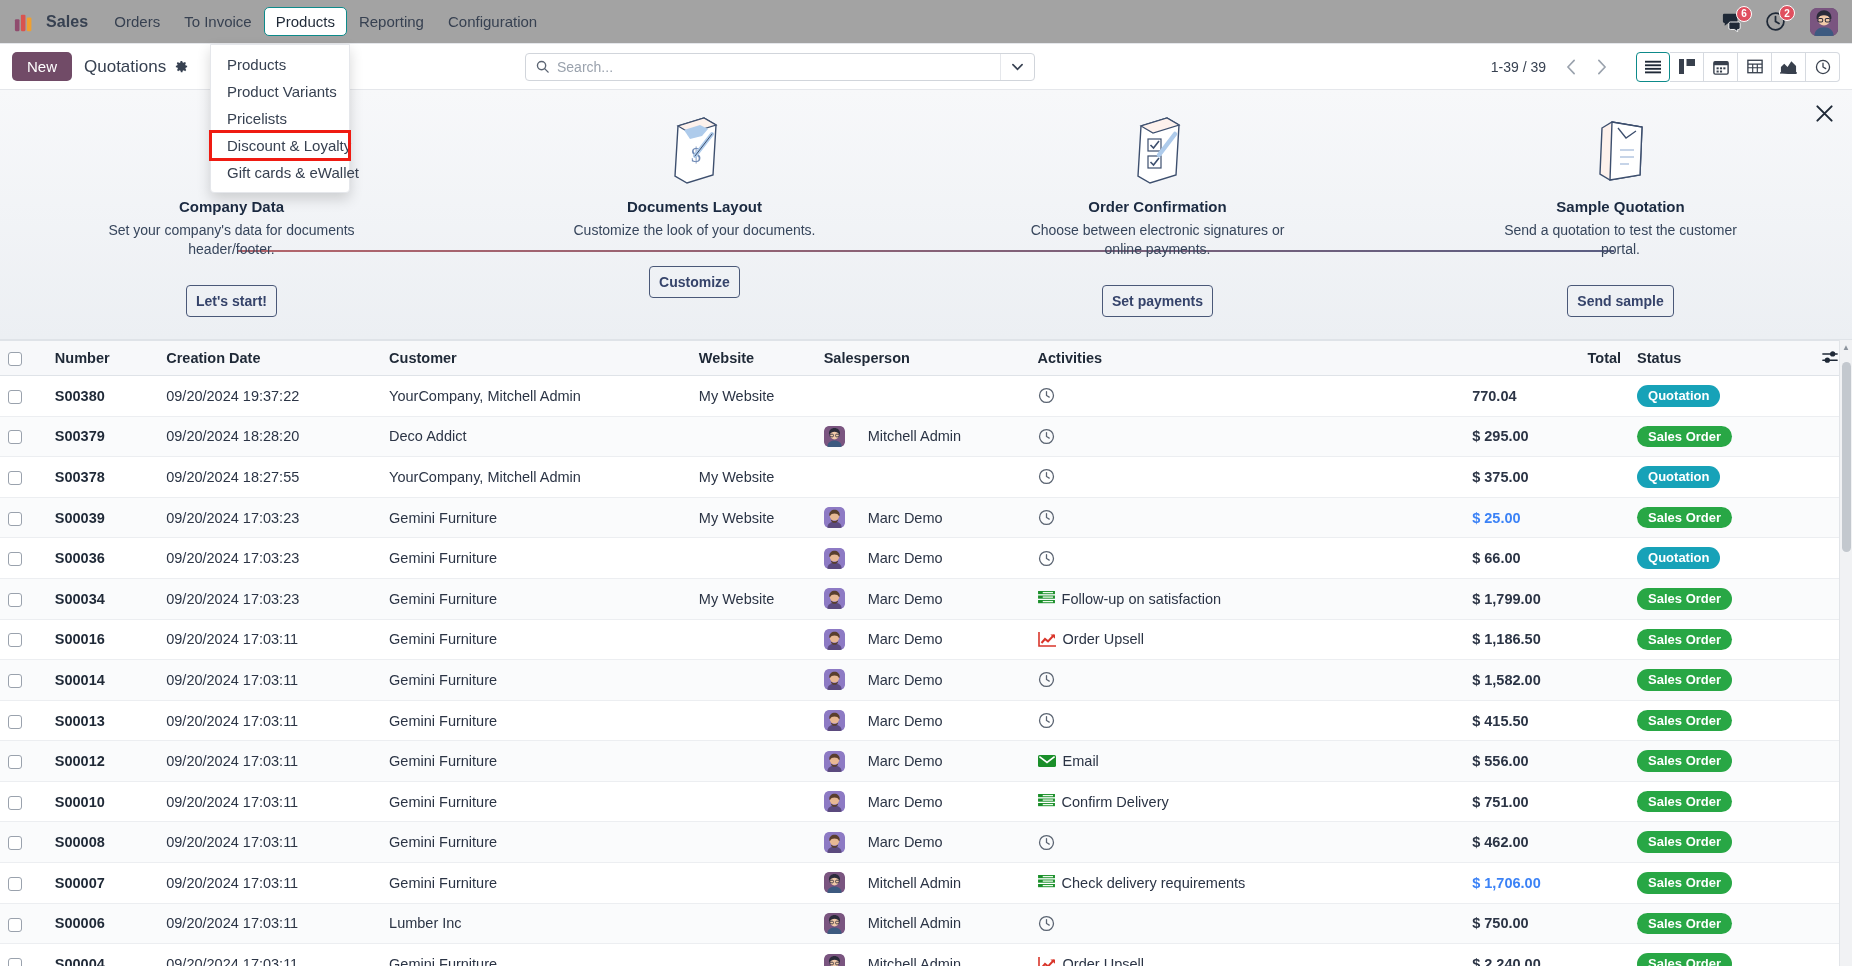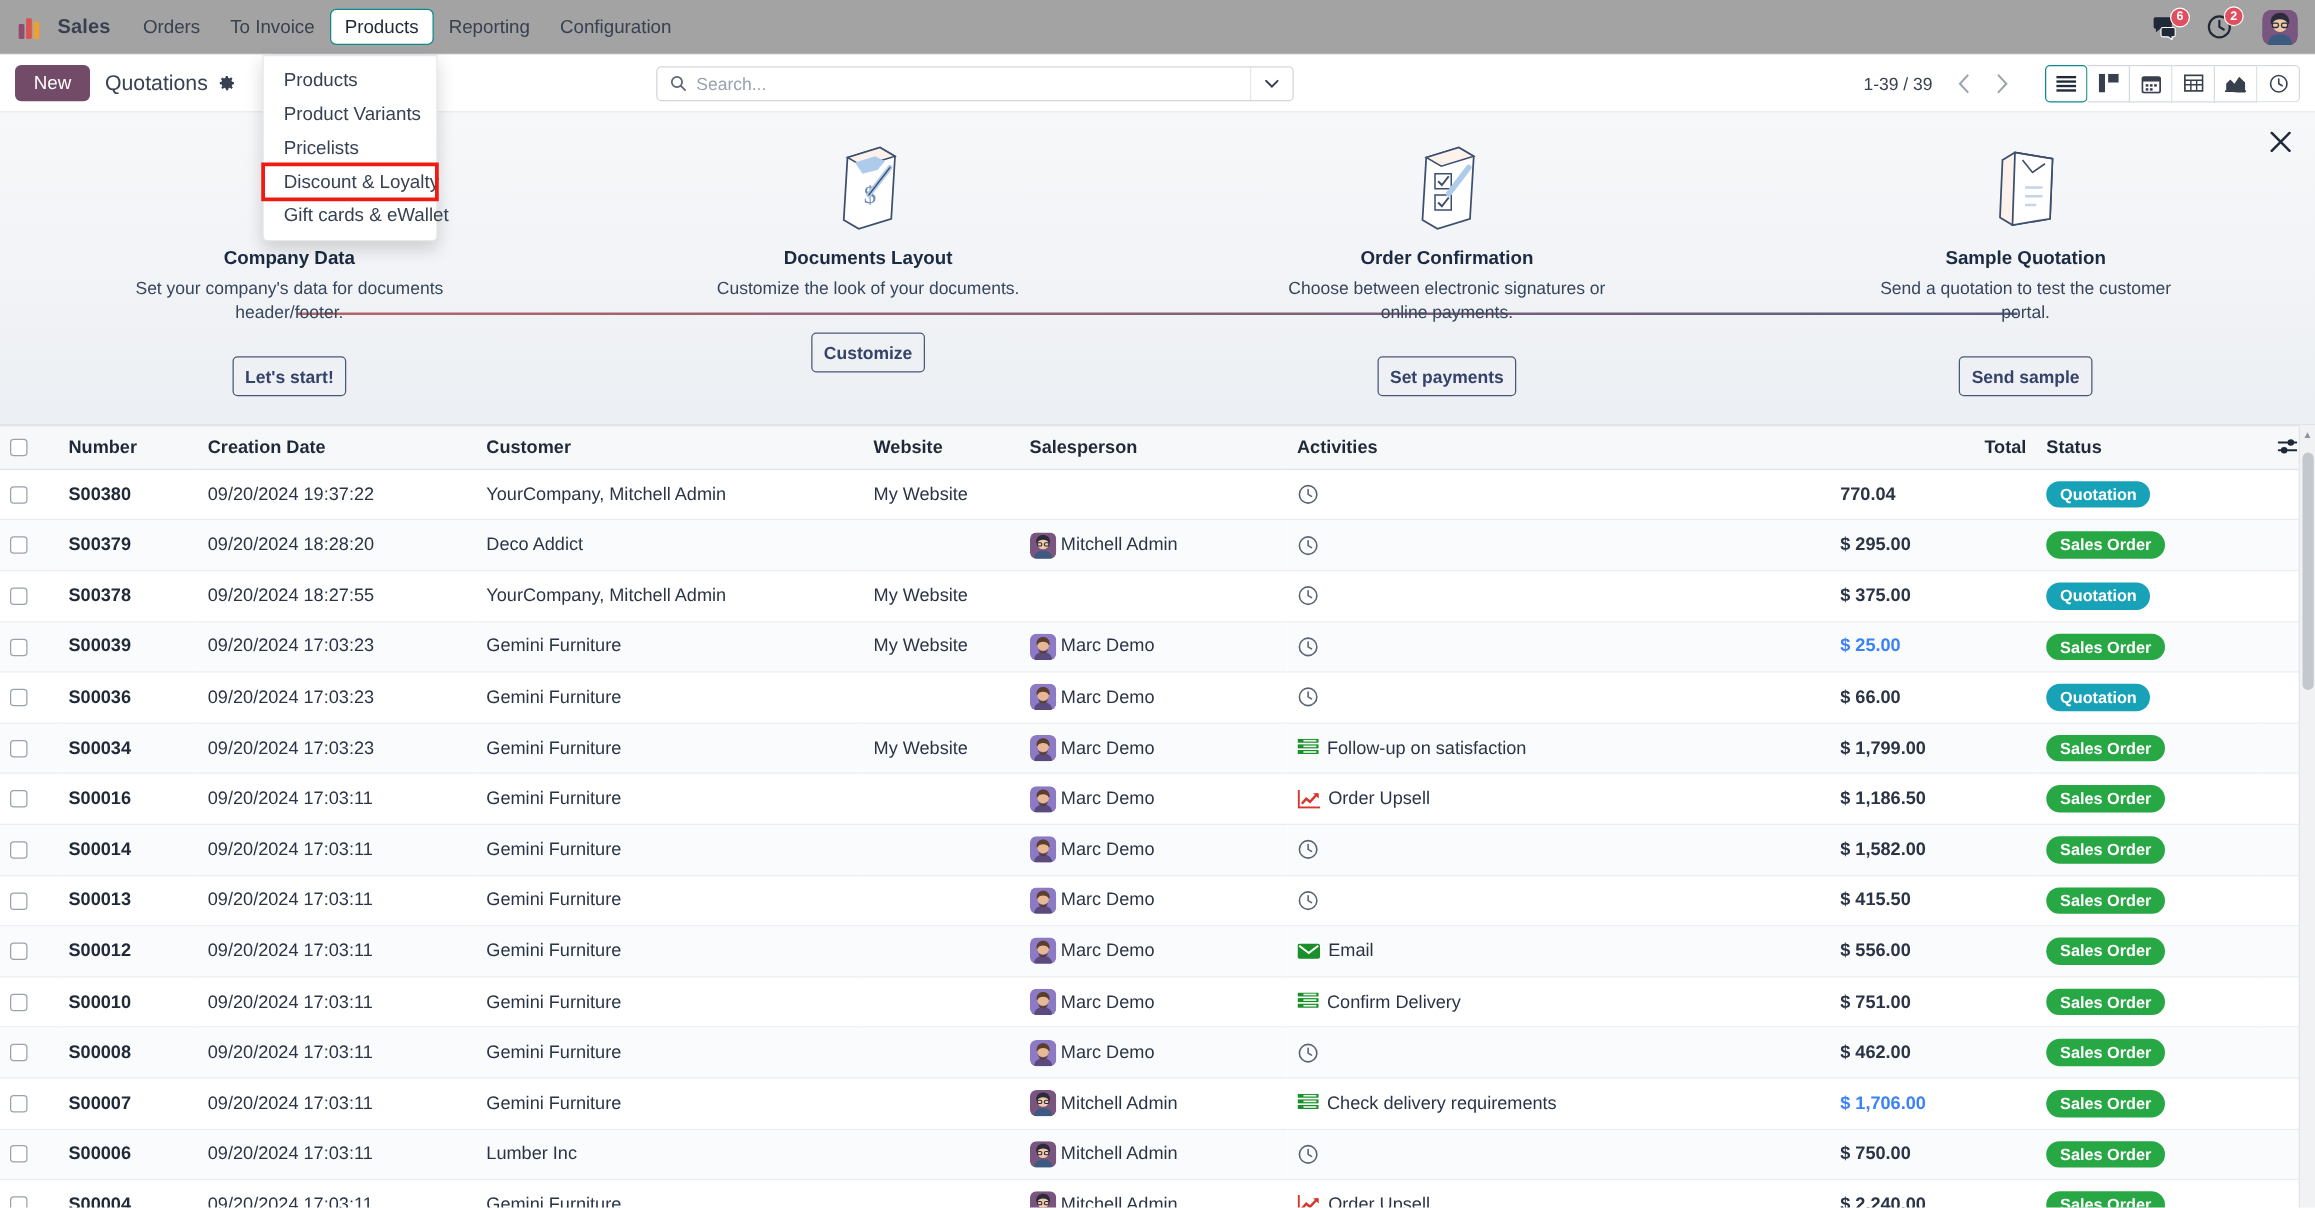--- a/index.html
+++ b/index.html
@@ -137,21 +137,21 @@
   .c-act{ width:390px; }
   .c-total{ width:148px; }
   .c-status{ width:160px; }
   .c-opt{ width:40px; }
   th.c-total{ text-align:right; }
   .chk{
     width:14px;height:14px;border:1px solid #9aa2ad;border-radius:3px;
     background:#fff; display:inline-block; cursor:pointer; vertical-align:middle;
   }
   .num-link{ color:#1f2937; font-weight:700; cursor:pointer; }
-  .sp-cell{ display:flex; align-items:center; gap:4px; }
+  .sp-cell{ display:flex; align-items:center; gap:23px; }
   .sp-avatar{ width:21px;height:21px;border-radius:5px; flex:none; display:block;}
   .act-cell{ display:flex; align-items:center; gap:7px; }
   .badge{
     display:inline-block; padding:3px 11px; border-radius:11px; color:#fff;
     font-size:13px; font-weight:600; line-height:1.2; white-space:nowrap;
   }
   .badge.quotation{ background:#17a2b8; }
   .badge.sales{ background:#28a745; }
   .total-v{ font-weight:600; color:#2b3445; }
   .total-v.accent{ color:#3b82f6; }

